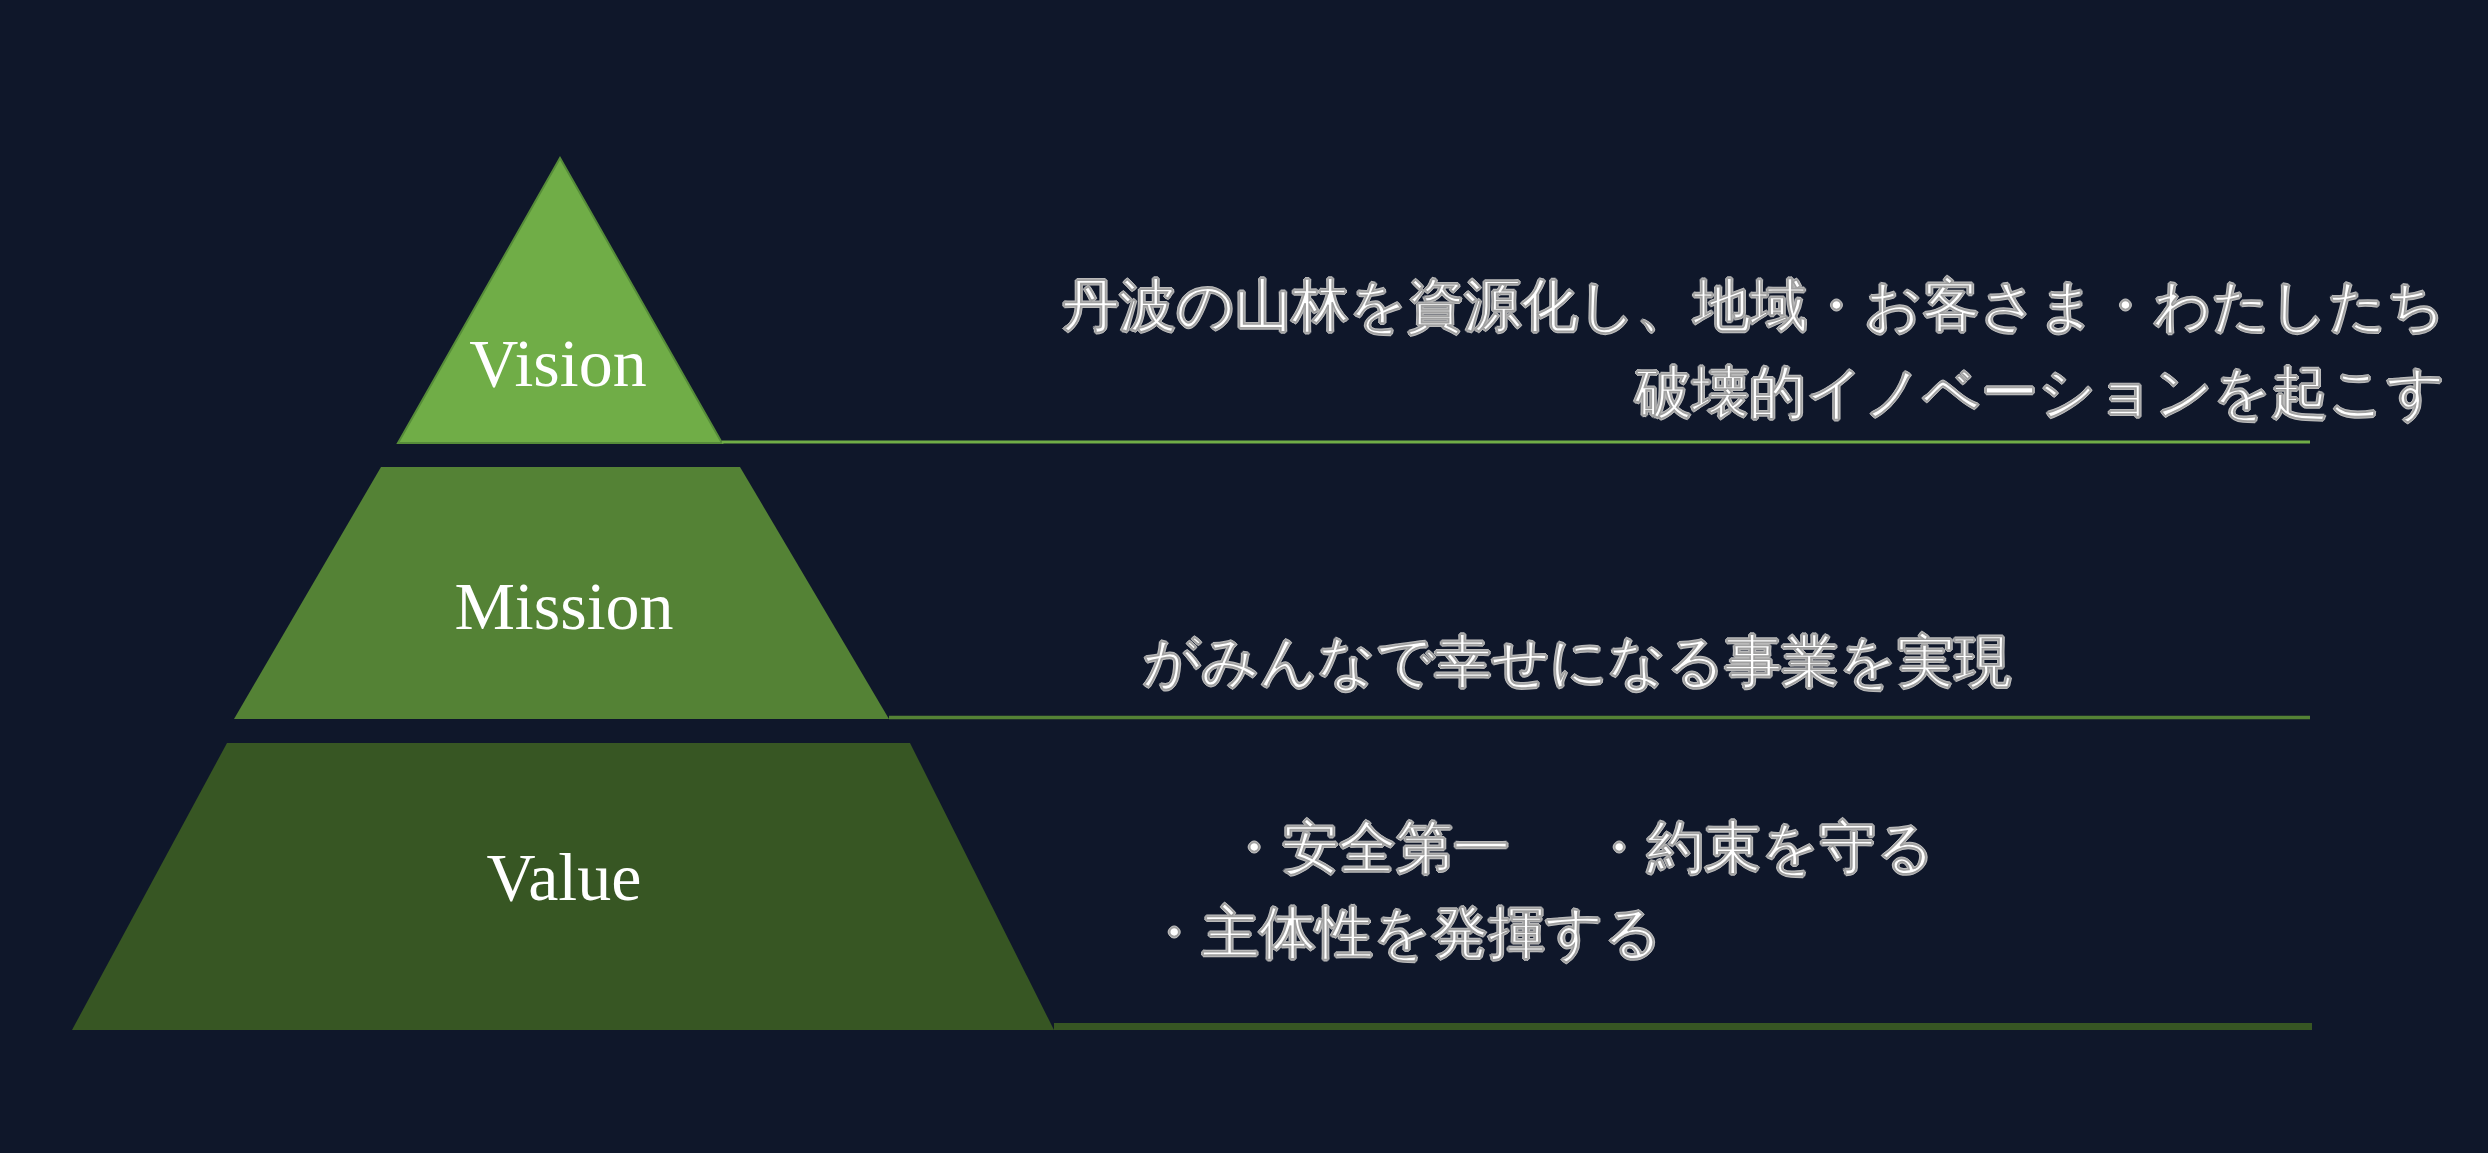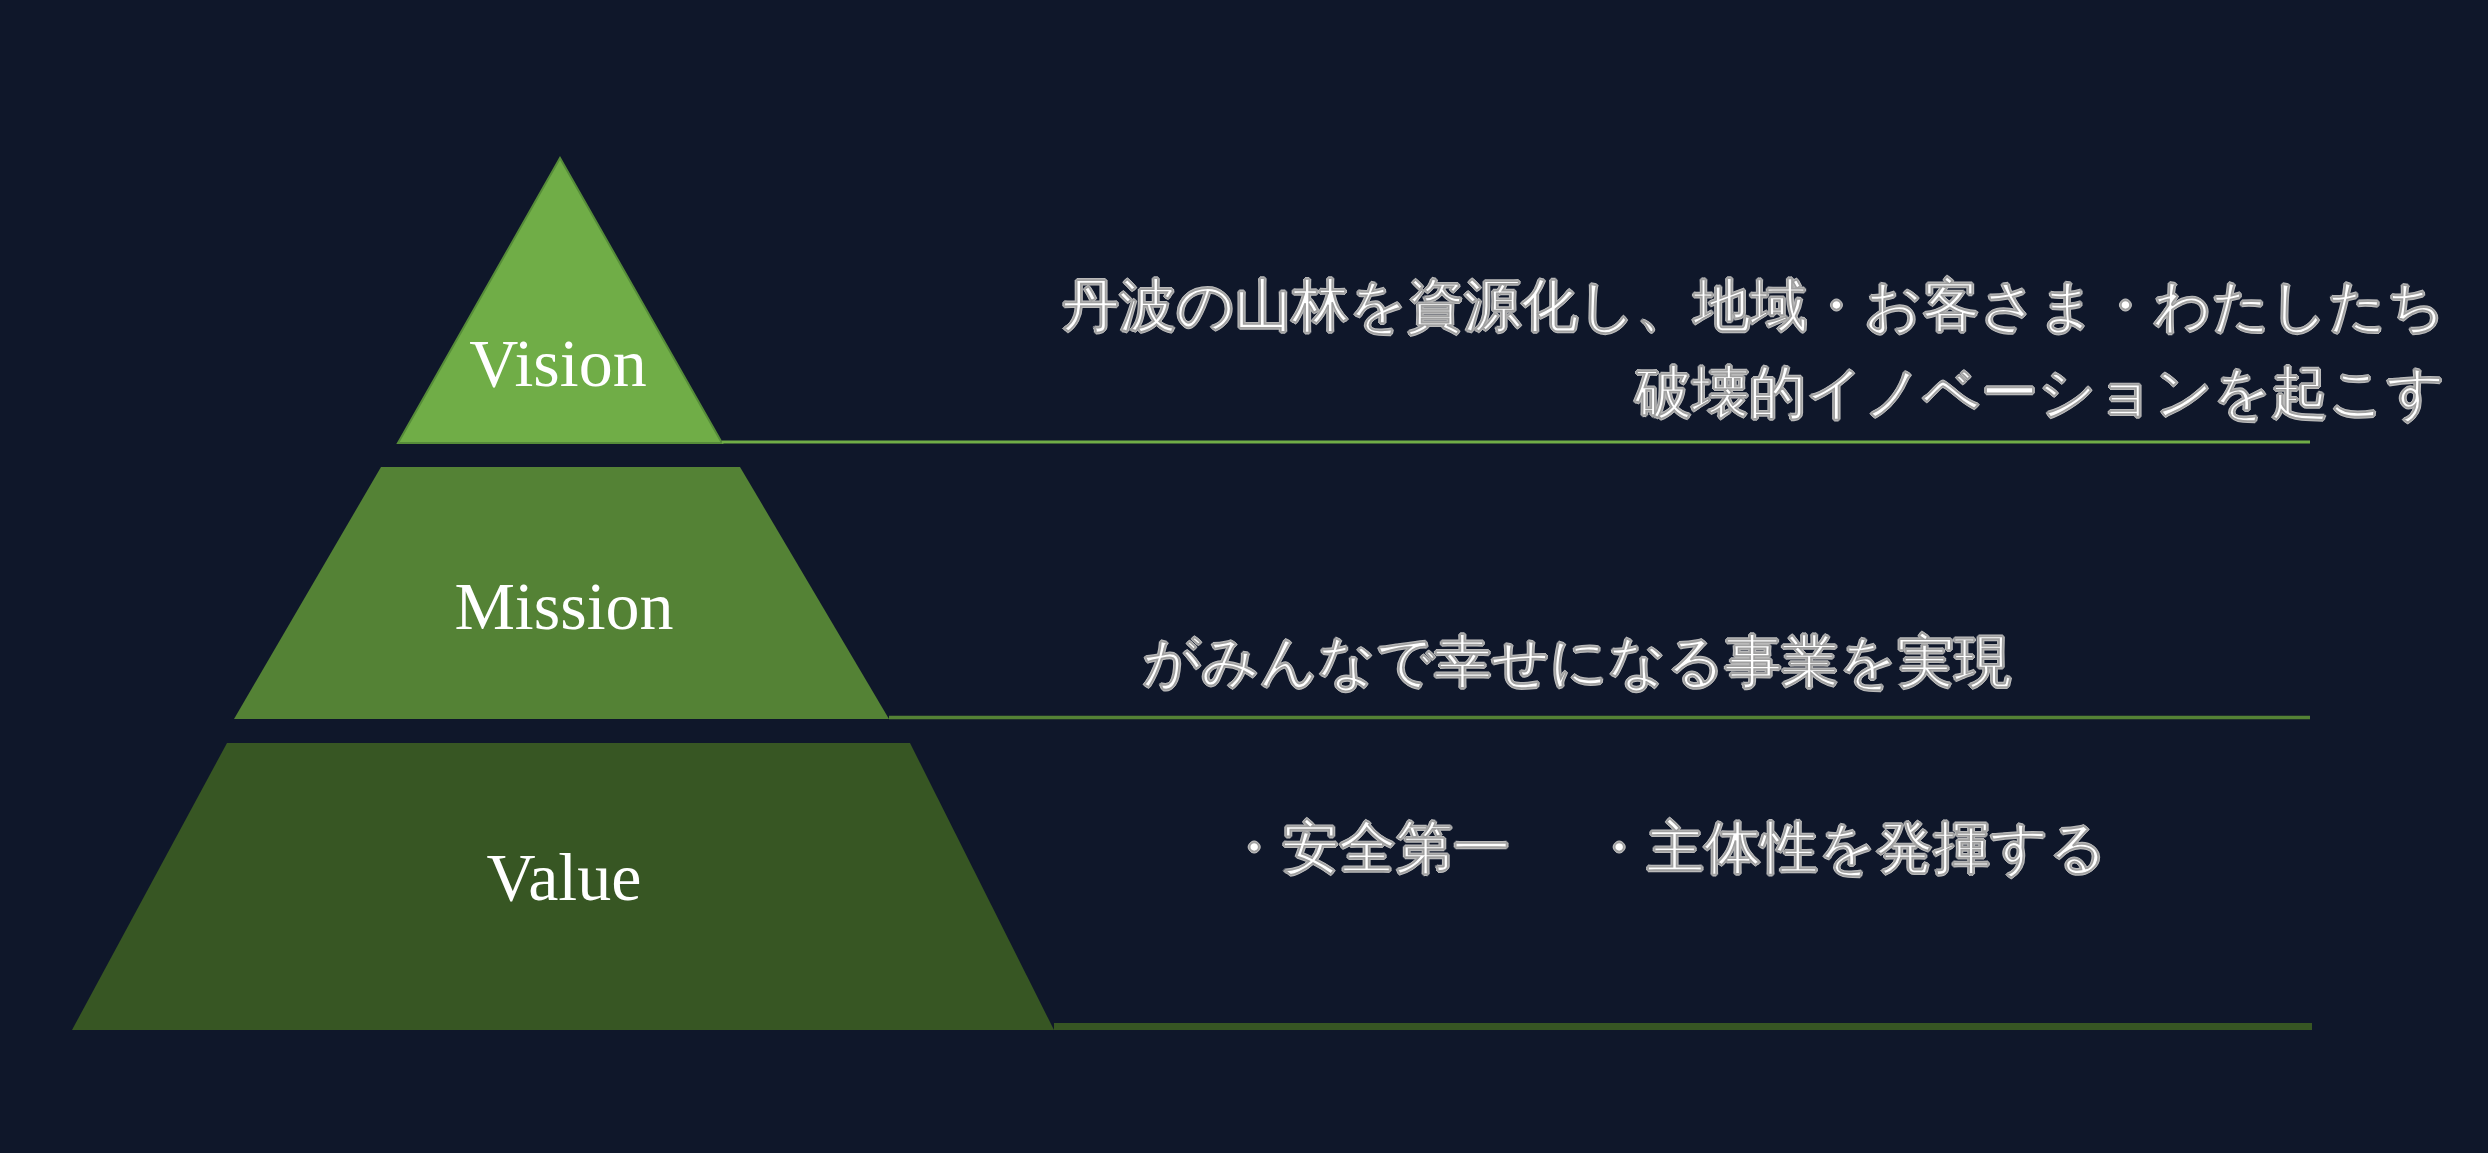--- a/index.html
+++ b/index.html
@@ -84,16 +84,17 @@
 
   <div class="vision-desc jp-outline">
     <div>丹波の山林を資源化し、地域・お客さま・わたしたち</div>
     <div>破壊的イノベーションを起こす</div>
   </div>
 
   <div class="mission-desc jp-outline">がみんなで幸せになる事業を実現</div>
 
   <div class="value-grid jp-outline">
     <div>・安全第一</div>
+    <div>・約束を守る</div>
     <div>・主体性を発揮する</div>
   </div>
 
 </div>
 
 </body></html>

